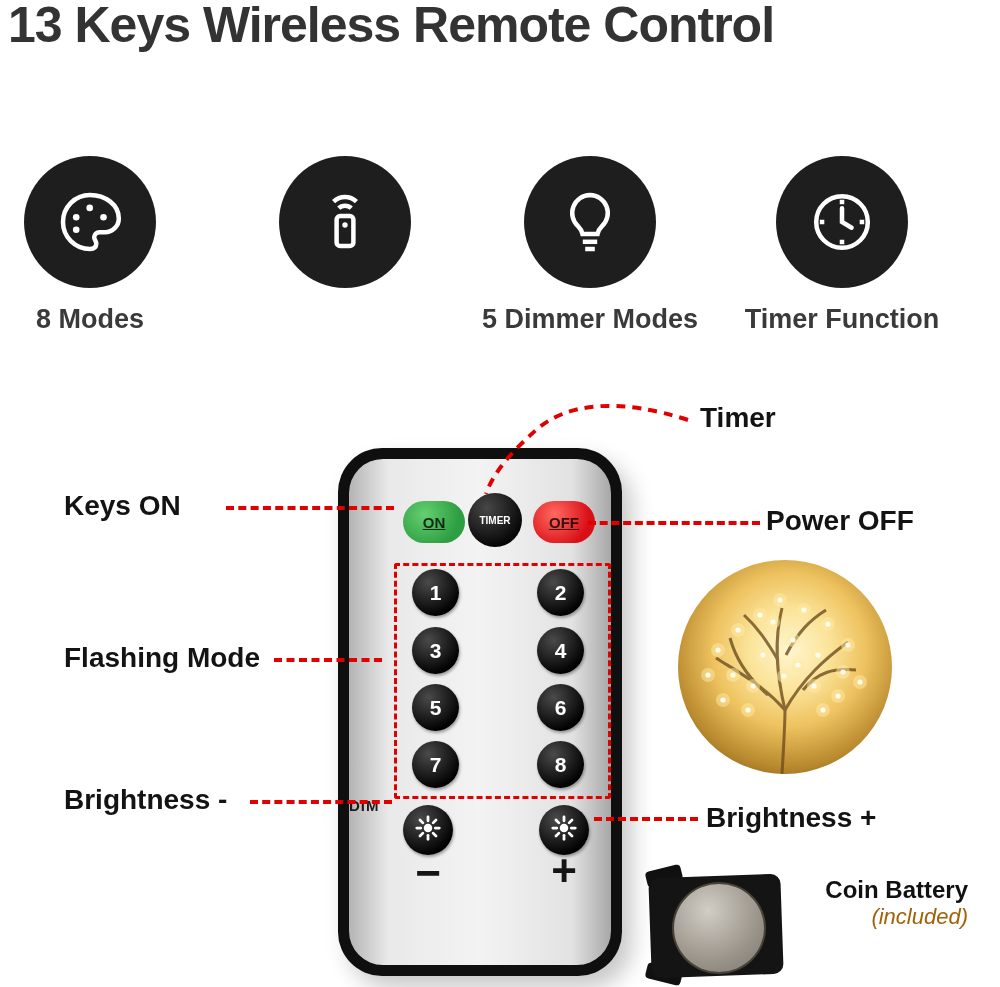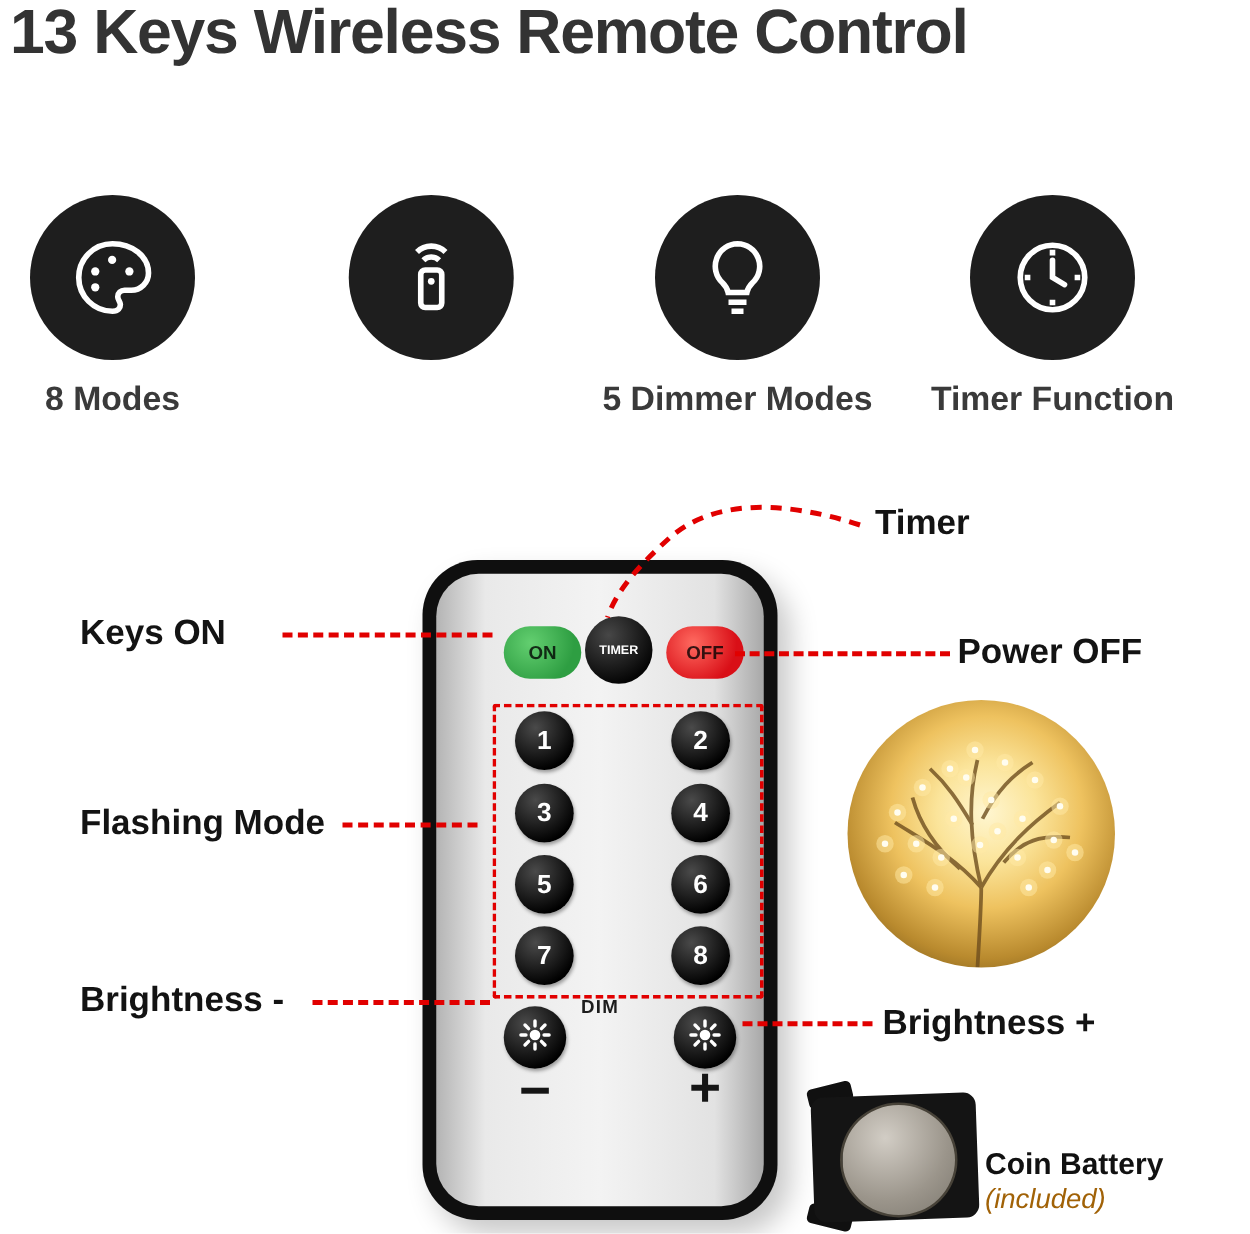--- a/index.html
+++ b/index.html
@@ -14,29 +14,29 @@
   .feature-circle{width:132px;height:132px;border-radius:50%;background:#1e1e1e;
                   margin:0 auto;display:flex;align-items:center;justify-content:center;}
   .feature-label{margin-top:16px;font-size:27px;font-weight:bold;color:#3a3a3a;white-space:nowrap;}
 
   
   .remote{position:absolute;left:338px;top:448px;width:284px;height:528px;background:#0f0f0f;
           border-radius:44px;box-shadow:10px 12px 22px rgba(0,0,0,.22);}
   .remote-inner{position:absolute;left:11px;top:11px;right:11px;bottom:11px;border-radius:34px;
           background:linear-gradient(90deg,#b4b4b4 0%,#e9e9e9 15%,#f3f3f3 50%,#e2e2e2 85%,#a8a8a8 100%);}
   .btn-pill{position:absolute;height:42px;width:62px;border-radius:21px;display:flex;
-            align-items:center;justify-content:center;font-size:15px;font-weight:bold;color:rgba(0,0,0,.78);}
+            align-items:center;justify-content:center;font-size:15px;font-weight:bold;color:rgba(0,0,0,.78);text-decoration:underline;}
   .btn-on{left:54px;top:42px;background:radial-gradient(circle at 35% 32%,#63cf70,#2e9e42 70%);}
   .btn-off{left:184px;top:42px;background:radial-gradient(circle at 35% 32%,#ff6a60,#d90f17 70%);}
   .btn-timer{position:absolute;left:119px;top:34px;width:54px;height:54px;border-radius:50%;
              background:radial-gradient(circle at 35% 28%,#474747,#050505 75%);color:#fff;
              display:flex;align-items:center;justify-content:center;font-size:10px;font-weight:bold;}
   .mode-label{position:absolute;left:0;width:100%;top:88px;text-align:center;font-size:15px;
               font-weight:bold;color:#1d1d1d;letter-spacing:1px;}
-  .dim-label{position:absolute;left:0;width:100%;top:338px;text-align:center;font-size:15px;
+  .dim-label{position:absolute;left:0;width:100%;top:338px;font-size:15px;
              font-weight:bold;color:#1d1d1d;letter-spacing:1px;}
   .mode-btn{position:absolute;width:47px;height:47px;border-radius:50%;color:#fff;font-size:21px;
             font-weight:bold;display:flex;align-items:center;justify-content:center;
             background:radial-gradient(circle at 35% 28%,#4a4a4a,#000 75%);
             box-shadow:1px 2px 3px rgba(0,0,0,.35);}
   .dim-btn{position:absolute;width:50px;height:50px;border-radius:50%;display:flex;align-items:center;
            justify-content:center;background:radial-gradient(circle at 35% 28%,#4a4a4a,#000 75%);
            box-shadow:1px 2px 3px rgba(0,0,0,.35);}
   .dash-rect{position:absolute;left:45px;top:104px;width:211px;height:230px;
              border:3px dashed #e10000;border-radius:3px;}
@@ -51,21 +51,21 @@
         background:radial-gradient(circle at 52% 42%,#fff6d0 0%,#fbe49a 24%,#eec25f 46%,#b98a2e 70%,#7a5a1a 88%,#5e4512 100%);}
 
   
   .battery{position:absolute;left:648px;top:866px;width:146px;height:118px;}
   .holder{position:absolute;left:2px;top:10px;width:132px;height:100px;background:#141414;
           border-radius:10px;transform:rotate(-2deg);}
   .clip{position:absolute;background:#101010;border-radius:4px;}
   .coin{position:absolute;left:24px;top:16px;width:90px;height:88px;border-radius:50%;
         background:radial-gradient(circle at 38% 30%,#d2cdc5,#9b958b 60%,#7c776e 100%);
         border:2px solid #474238;}
-  .battery-text{position:absolute;left:788px;top:876px;width:180px;text-align:left;line-height:27px;margin-top:42px;}
+  .battery-text{position:absolute;left:788px;top:876px;width:180px;text-align:right;line-height:27px;}
   .battery-line{font-size:24px;font-weight:bold;color:#111;}
   .battery-note{font-size:22px;font-style:italic;color:#a16207;}
 </style>
 </head>
 <body>
 
 <div class="canvas">
 
   <div class="title">13 Keys Wireless Remote Control</div>
 

